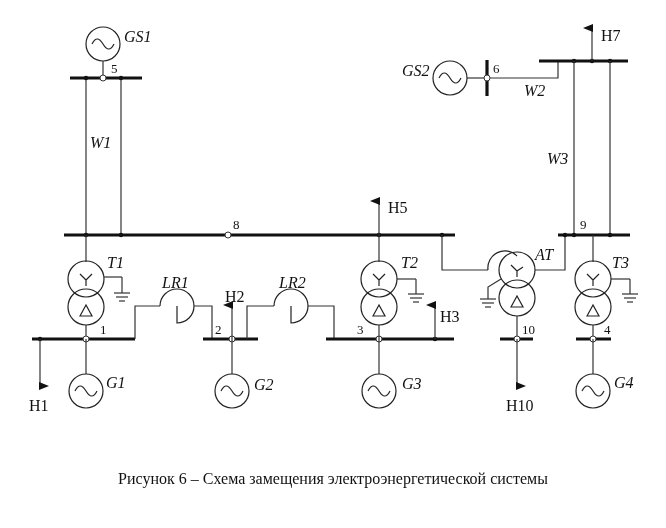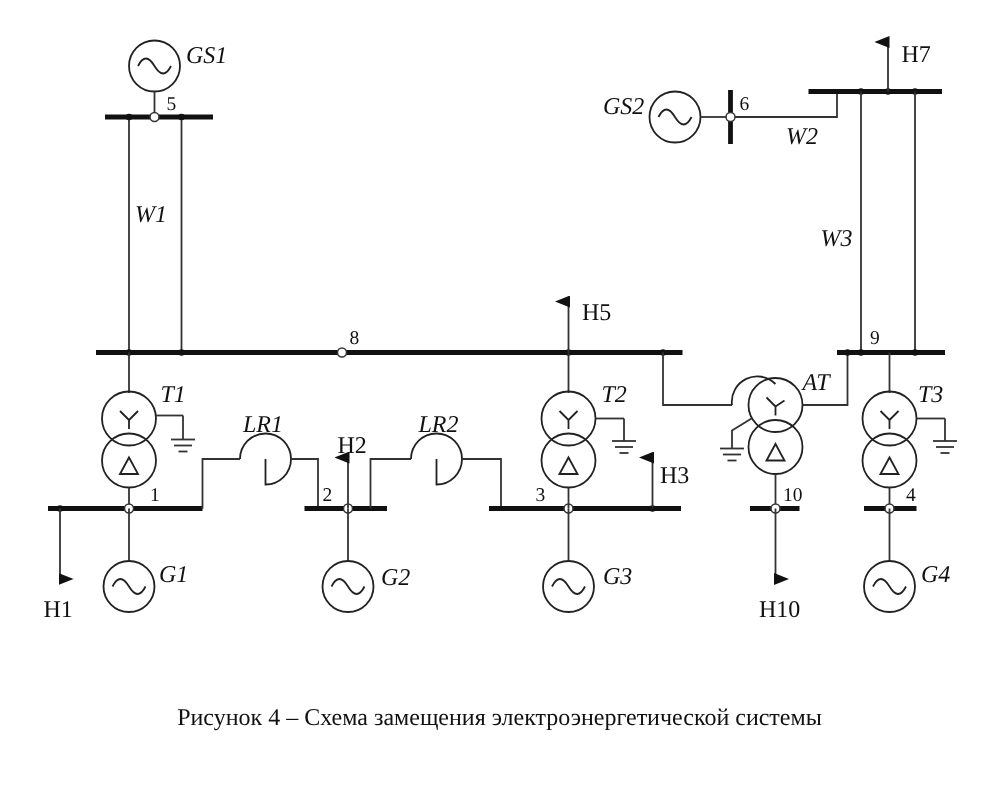--- a/index.html
+++ b/index.html
@@ -219,13 +219,13 @@
   <circle cx="593" cy="339" r="3" fill="#fff" stroke="#333"></circle>
   <text class="num" x="604" y="334">4</text>
   <g>
     <line class="wire" x1="593" y1="339" x2="593" y2="374"></line>
     <circle class="sym" cx="593" cy="391" r="17"></circle>
     <path class="sym" d="M582,391 q5,-10 11,0 q6,10 11,0"></path>
     <text class="lbli" x="614" y="388">G4</text>
   </g>
 </svg>
 
-<div class="caption">Рисунок 4 – Схема замещения электроэнергетической системы</div>
+<div class="caption">Рисунок 6 – Схема замещения электроэнергетической системы</div>
 
 </body></html>

